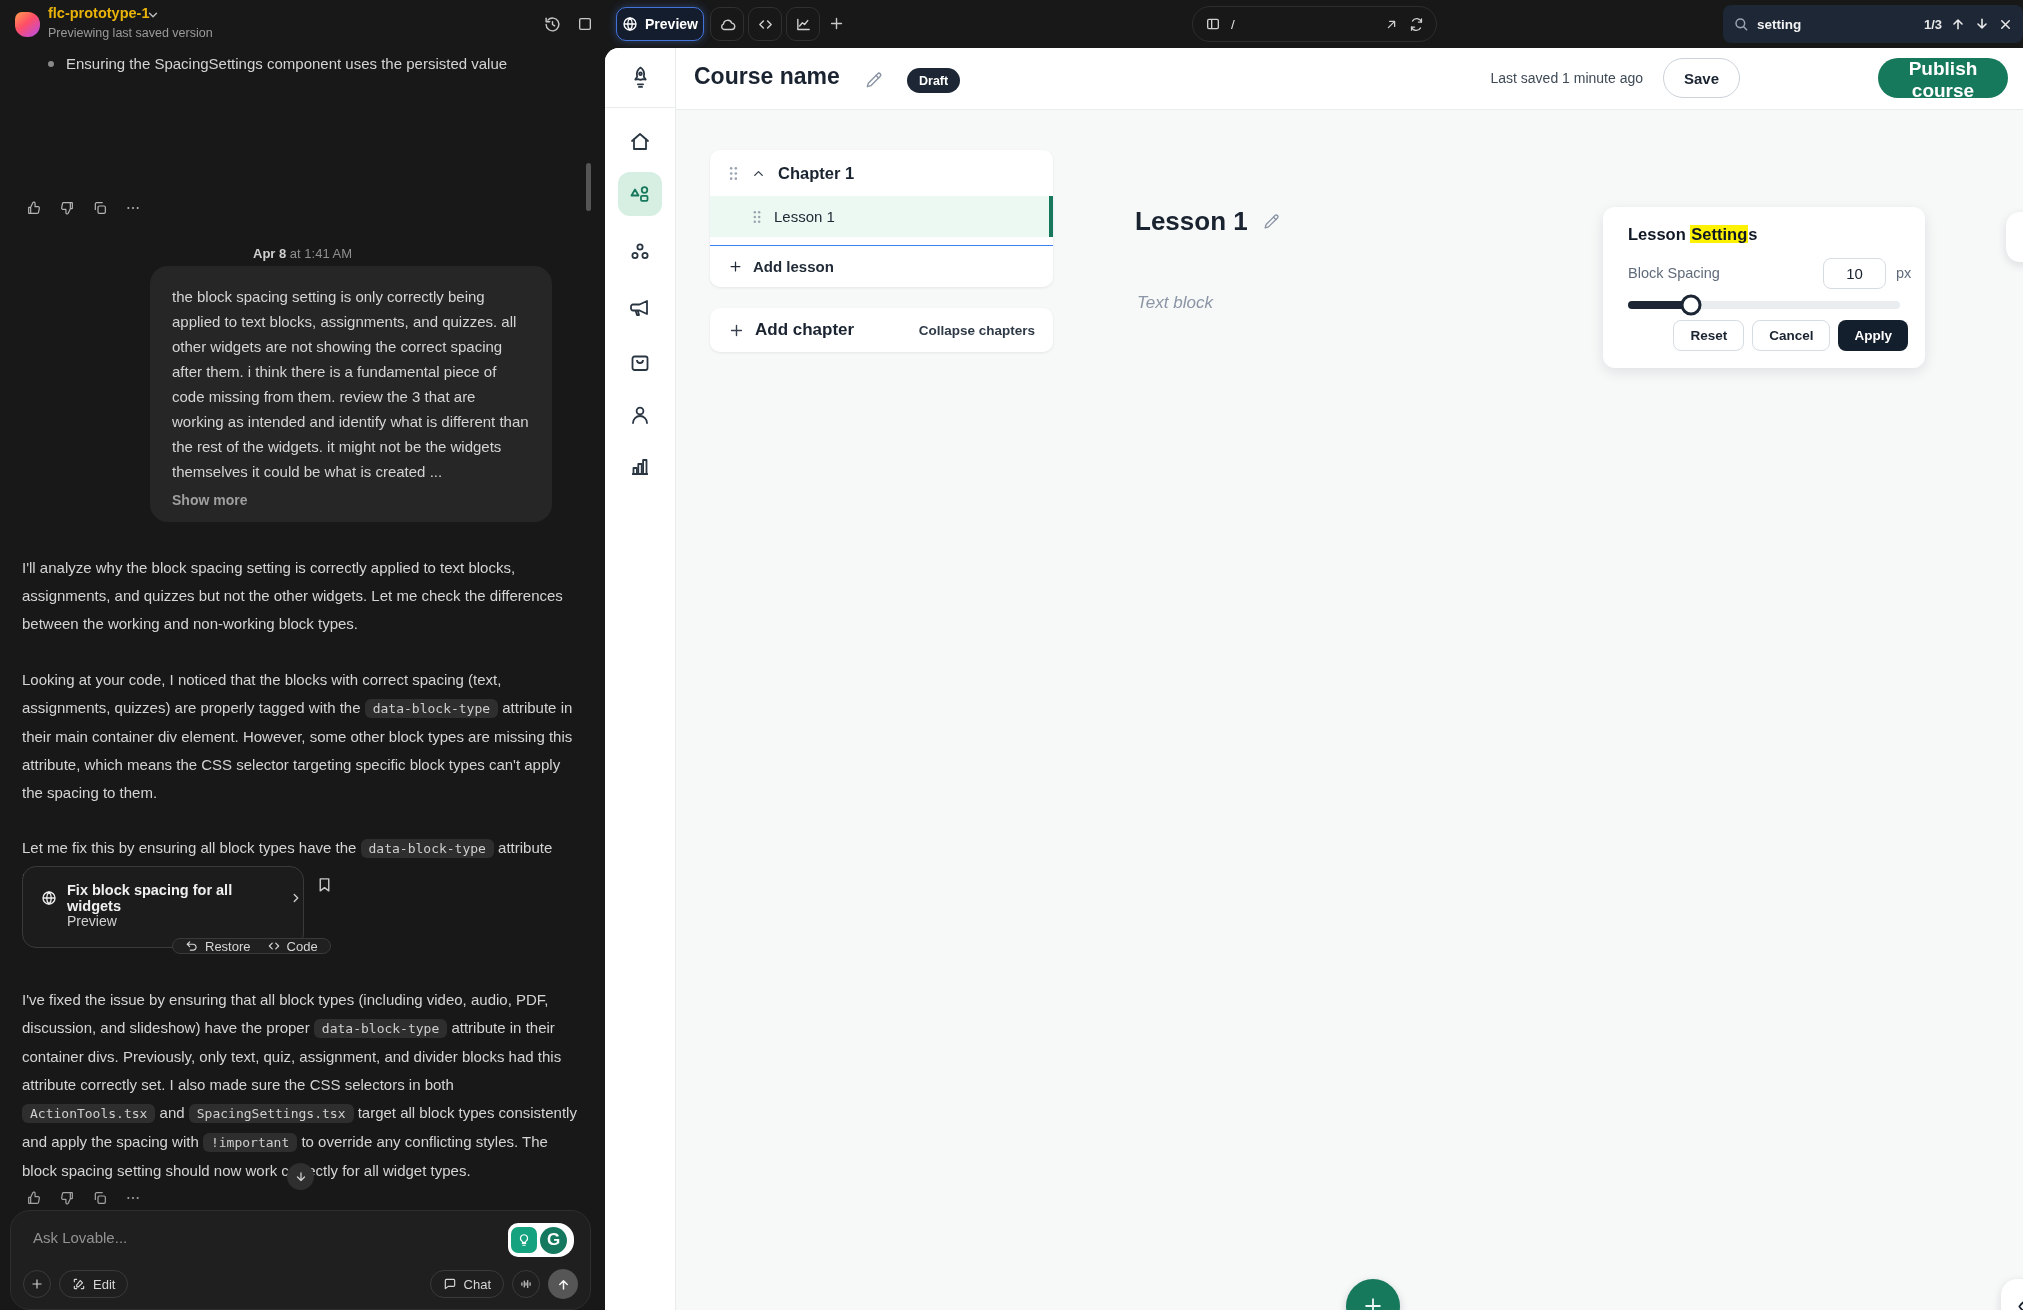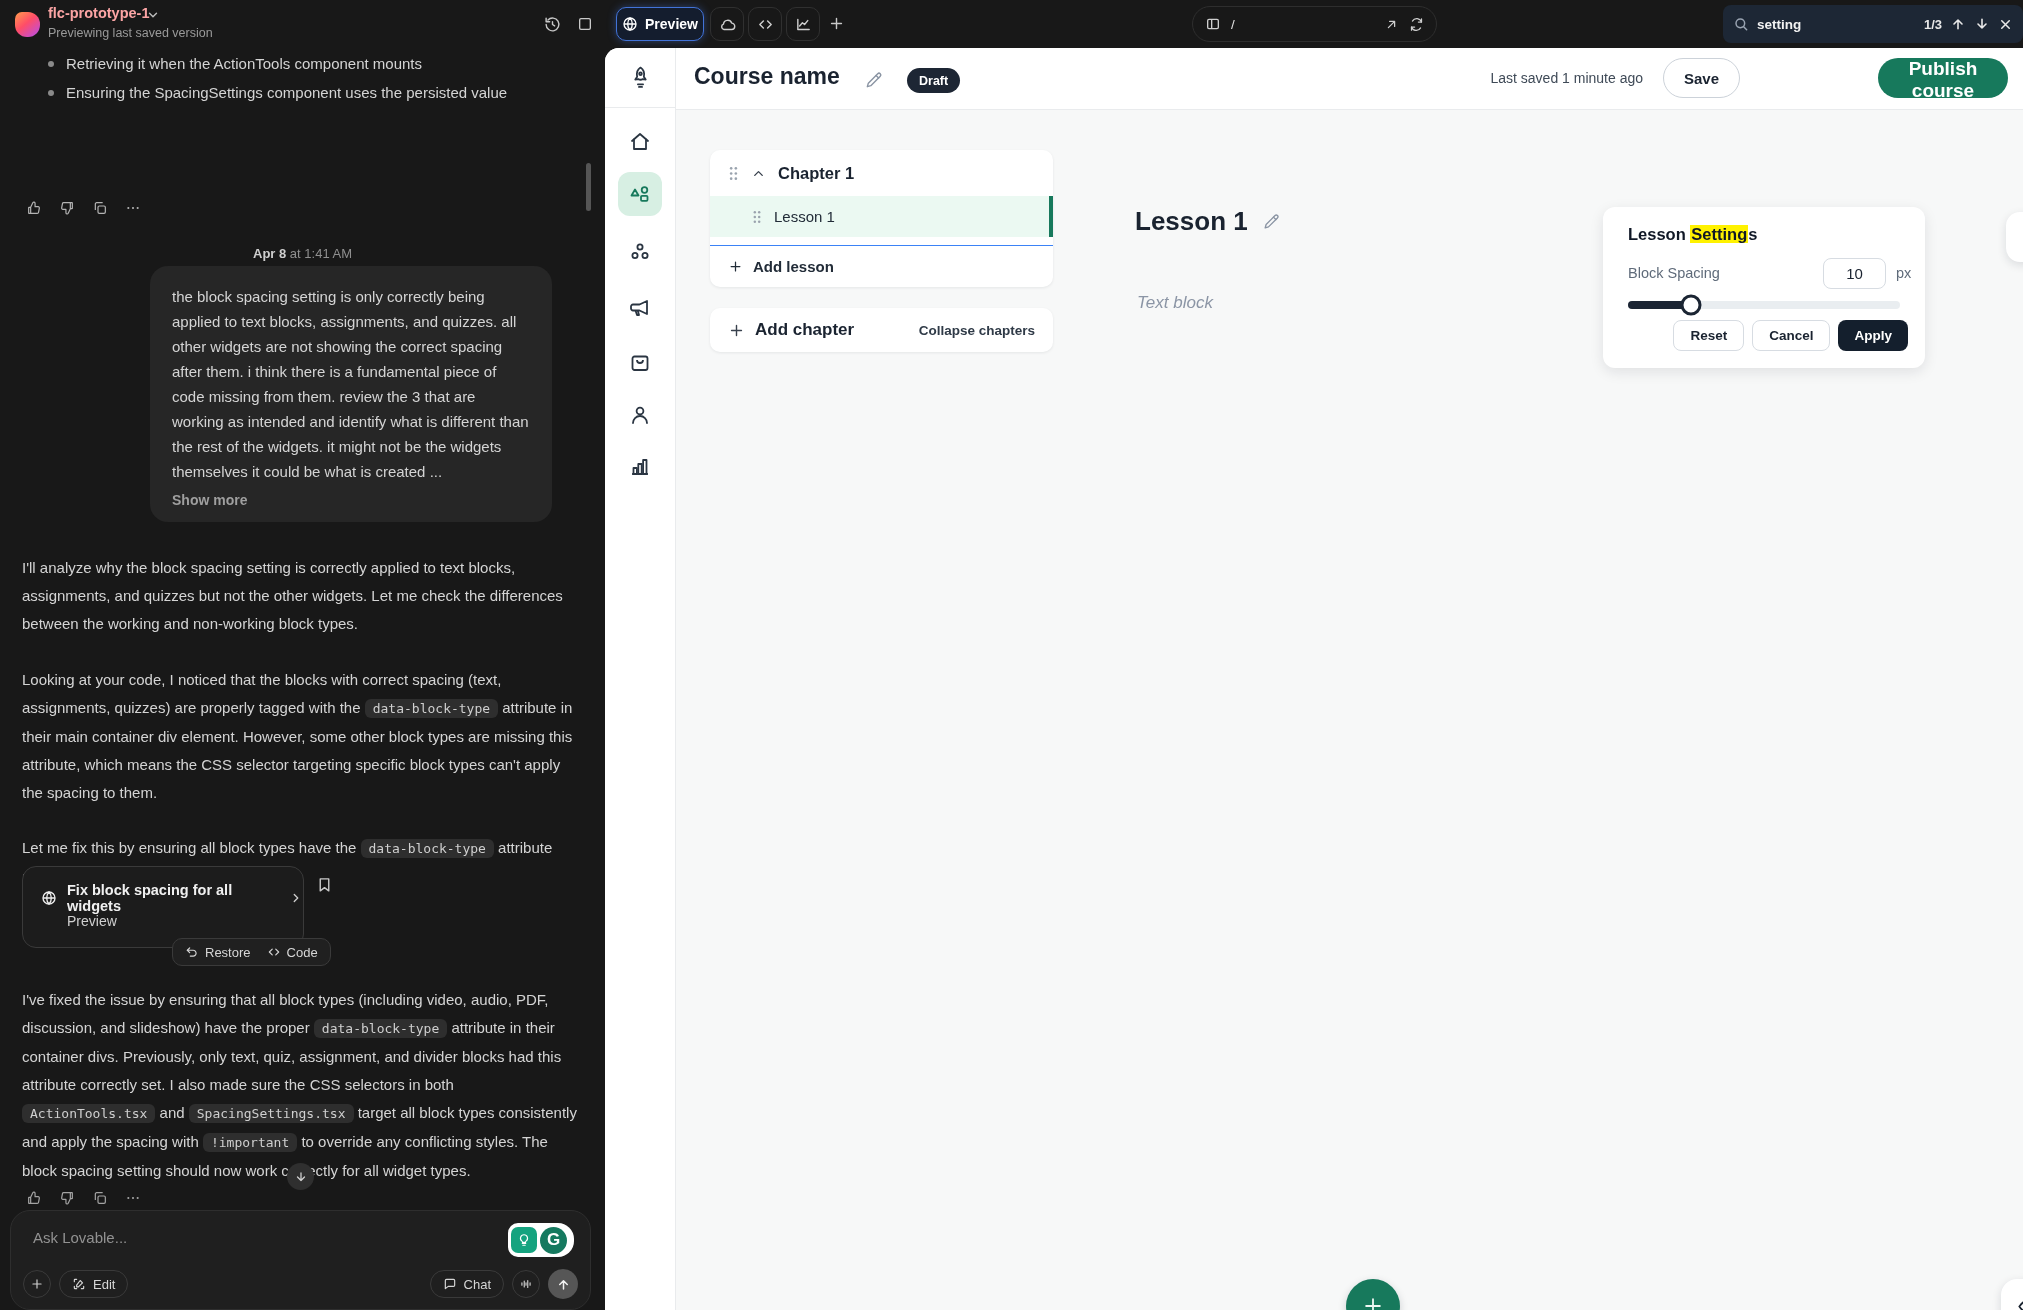--- a/index.html
+++ b/index.html
@@ -6,21 +6,21 @@
   html,body { width:2023px; height:1310px; overflow:hidden; background:#181818;
     font-family:"Liberation Sans", sans-serif; }
   .abs { position:absolute; }
   #screen { position:relative; width:2023px; height:1310px; background:#181818; }
   svg { display:block; }
 
   
   #topbar { left:0; top:0; width:2023px; height:48px; background:#181818; color:#e6e6e6; }
   .logo { left:15px; top:12px; width:25px; height:25px; border-radius:7px 12px 12px 12px;
     background:linear-gradient(140deg,#ff9d4d 0%,#ff4d67 45%,#b44df0 100%); }
-  .proj-title { left:48px; top:5px; font-size:14.5px; font-weight:700; color:#fca5a5; }
+  .proj-title { left:48px; top:5px; font-size:14.5px; font-weight:700; color:#eab308; }
   .proj-sub { left:48px; top:26px; font-size:12.5px; color:#9a9a9a; }
   .chev { left:146px; top:8px; color:#bdbdbd; }
   .tb-ico { color:#c9c9c9; }
   .tb-btn { display:flex; align-items:center; justify-content:center; border:1px solid #303030;
     border-radius:10px; color:#cfcfcf; background:transparent; cursor:pointer; }
   #preview-btn { left:616px; top:7px; width:88px; height:34px; display:flex; gap:7px;
     align-items:center; justify-content:center; border:1px solid #4273d8; border-radius:10px;
     background:#141d2e; box-shadow:0 0 8px rgba(66,115,216,.45); color:#fff;
     font-size:14px; font-weight:700; cursor:pointer; }
   .url-pill { left:1192px; top:6px; width:245px; height:36px; border:1px solid #2e2e2e;
@@ -56,21 +56,21 @@
   .p3 { left:22px; top:786px; width:552px; }
   .p4 { left:22px; top:938px; width:560px; }
   code.chip { font-family:"DejaVu Sans Mono", monospace; font-size:13px; background:#2e2e2e;
     color:#cfcfcf; border-radius:6px; padding:2px 8px; white-space:nowrap; }
   .fix-card { left:22px; top:818px; width:282px; height:82px; border:1px solid #3a3a3a;
     border-radius:14px; background:#1c1c1c; cursor:pointer; }
   .fix-row1 { position:absolute; left:18px; top:15px; display:flex; align-items:center; gap:10px; color:#ededed; }
   .fix-title { font-size:14.5px; font-weight:700; color:#f0f0f0; }
   .fix-sub { position:absolute; left:44px; top:46px; font-size:14px; color:#d0d0d0; }
   .bookmark-btn { left:316px; top:828px; color:#c9c9c9; cursor:pointer; }
-  .restore-pill { left:172px; top:890px; height:28px; background:#202020; border:1px solid #3a3a3a;
+  .restore-pill { left:172px; top:890px; height:16px; background:#202020; border:1px solid #3a3a3a;
     border-radius:10px; display:flex; align-items:center; gap:16px; padding:0 12px; font-size:13px;
     color:#d6d6d6; }
   .restore-pill .seg { display:flex; align-items:center; gap:6px; cursor:pointer; }
   .scroll-down { left:287px; top:1115px; width:27px; height:27px; border-radius:50%;
     background:#2f2f2f; display:flex; align-items:center; justify-content:center; color:#cfcfcf;
     cursor:pointer; z-index:4; }
   #act-bottom { left:26px; top:1142px; opacity:.9; }
 
   .ask-box { left:10px; top:1162px; width:581px; height:100px; background:#1f1f1f;
     border:1px solid #2e2e2e; border-radius:20px; z-index:6; }
@@ -274,21 +274,20 @@
       <span class="search-nav">
         <svg width="15" height="15" viewBox="0 0 24 24" fill="none" stroke="currentColor" stroke-width="2.4" stroke-linecap="round">
             <path d="M6 6l12 12M18 6L6 18"></path>
           </svg>
       </span>
     </div>
   </div>
 
   <div id="chat" class="abs">
     <ul class="bullets abs chat-text">
-      <li>Retrieving it when the ActionTools component mounts</li>
       <li>Ensuring the SpacingSettings component uses the persisted value</li>
     </ul>
 
     <div id="act-top" class="act-row abs">
       <span class="aic">
           <svg width="16" height="16" viewBox="0 0 24 24" fill="none" stroke="currentColor" stroke-width="1.8" stroke-linejoin="round">
             <path d="M7 11v9H4.5a.5.5 0 0 1-.5-.5V11.5a.5.5 0 0 1 .5-.5H7zM7 11l3.2-6.8A1.8 1.8 0 0 1 13.6 5v5h4.6a1.8 1.8 0 0 1 1.8 2.1l-1.2 6.4a1.8 1.8 0 0 1-1.8 1.5H7"></path>
           </svg>
         </span>
       <span class="aic">

